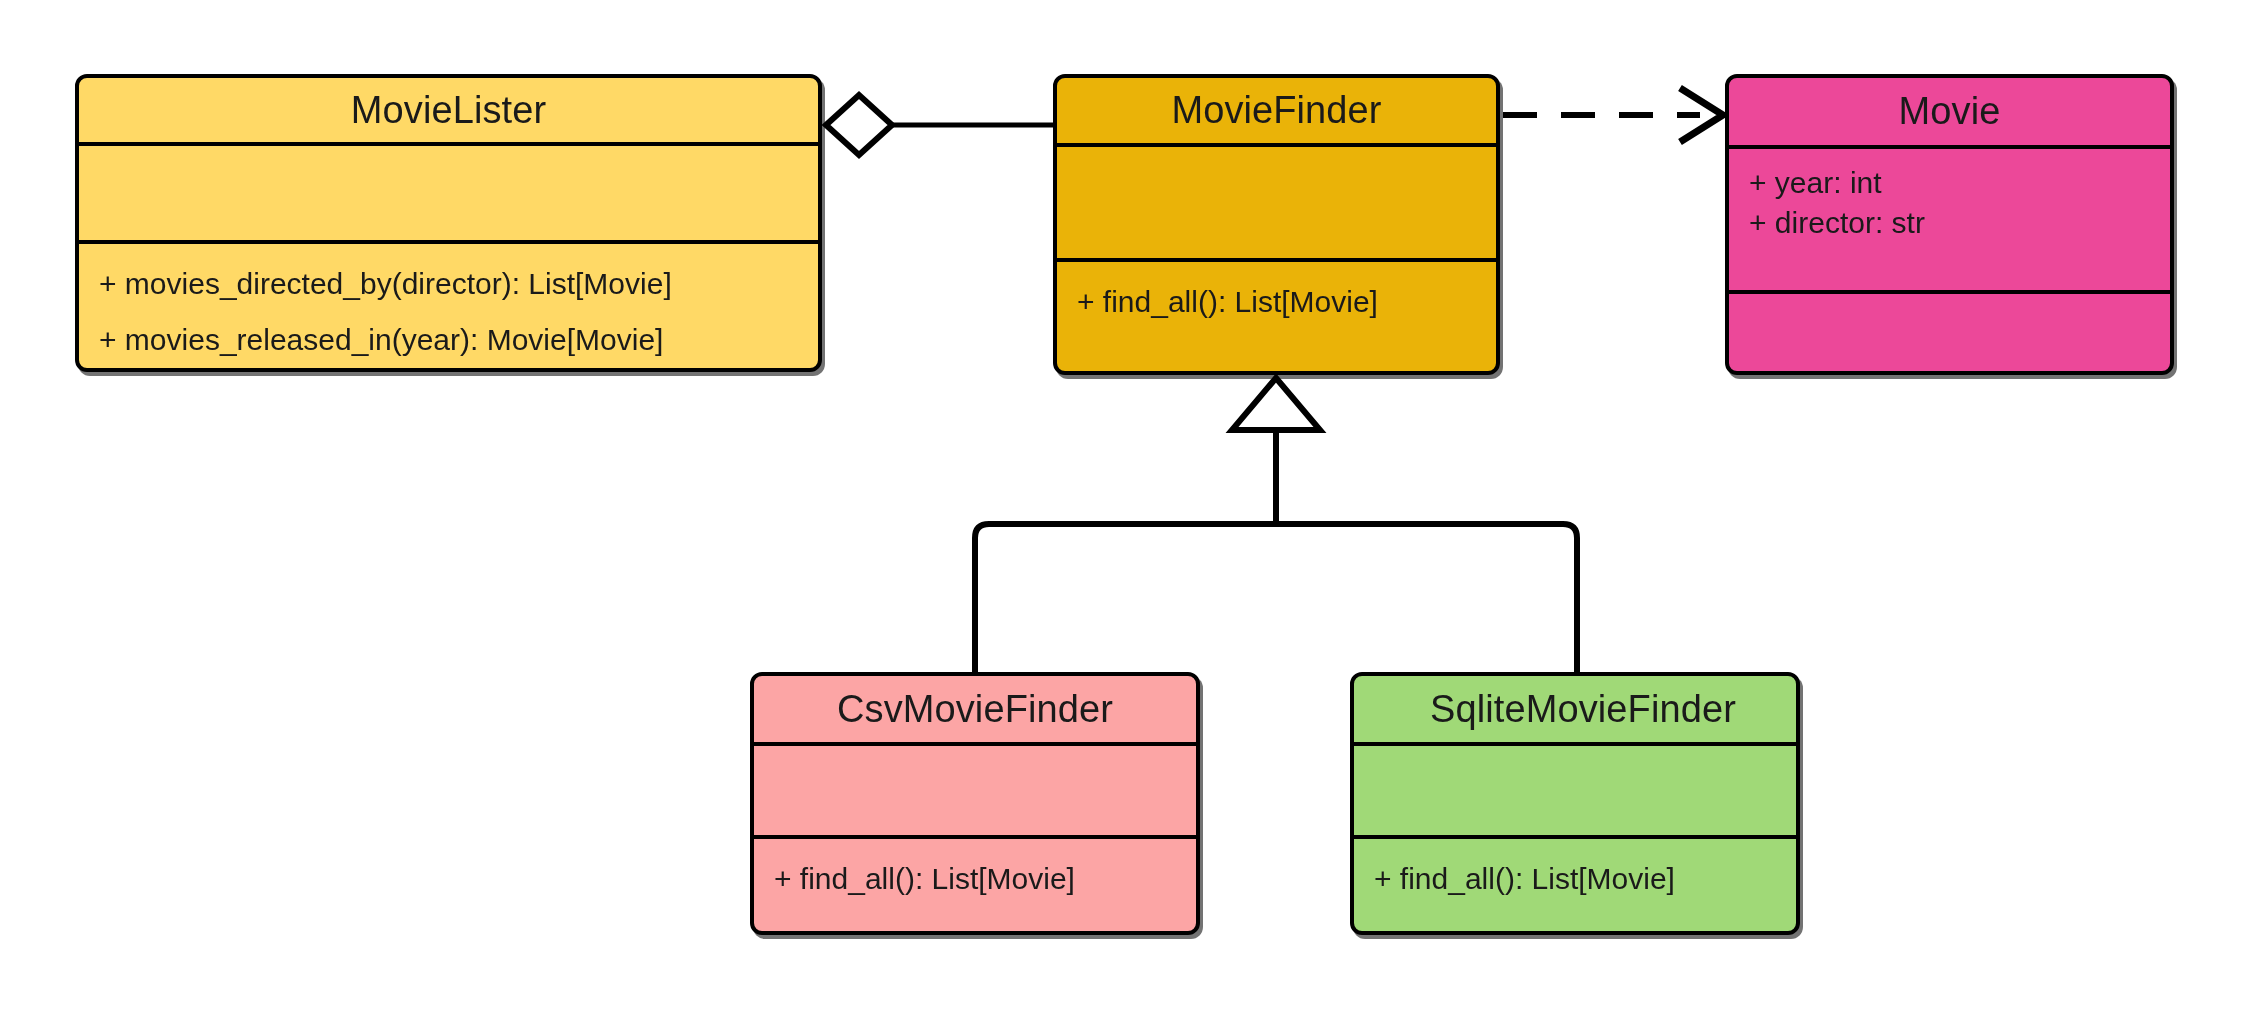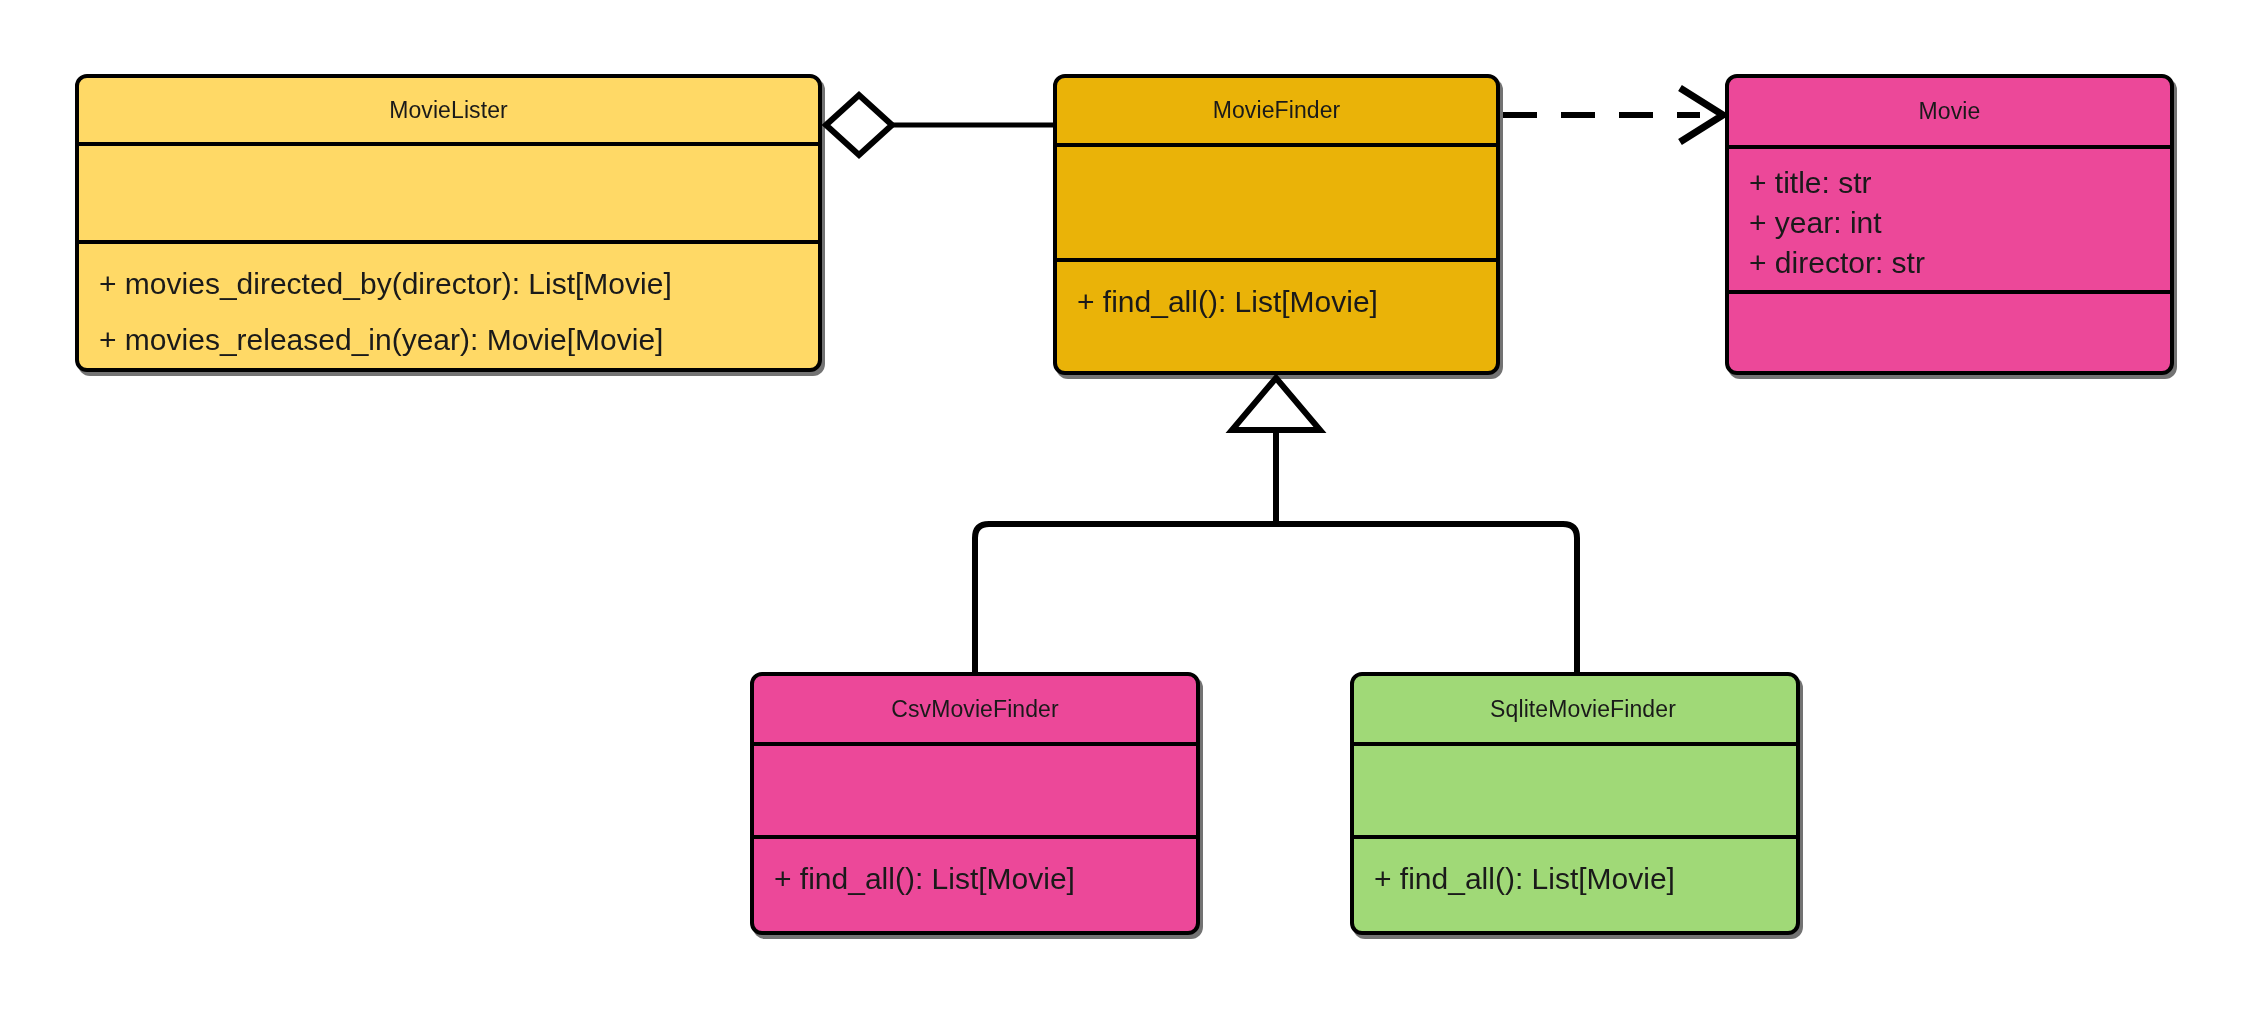--- a/index.html
+++ b/index.html
@@ -35,21 +35,21 @@
     box-sizing: border-box;
     position: relative;
   }
   .compartment.div-top {
     border-top: 4px solid #000000;
   }
   .class-name {
     display: flex;
     align-items: center;
     justify-content: center;
-    font-size: 23px;
+    font-size: 38px;
     color: #1a1a1a;
     letter-spacing: 0.1px;
   }
   .member-list {
     padding: 14px 20px 0 20px;
     display: flex;
     flex-direction: column;
     justify-content: flex-start;
   }
   .member-list.pad-mid {
@@ -110,28 +110,27 @@
     <div class="compartment class-name" style="height:65px;">MovieFinder</div>
     <div class="compartment div-top member-list" style="height:115px;"></div>
     <div class="compartment div-top member-list pad-mid" style="flex:1;">
       <div class="member">+ find_all(): List[Movie]</div>
     </div>
   </div>
 
   <div class="uml-class" style="left:1725px; top:74px; width:449px; height:301px; background:#ec4899;">
     <div class="compartment class-name" style="height:67px;">Movie</div>
     <div class="compartment div-top member-list" style="height:145px;">
-      <div class="member">+ title: str</div>
       <div class="member">+ year: int</div>
       <div class="member">+ director: str</div>
     </div>
     <div class="compartment div-top member-list" style="flex:1;"></div>
   </div>
 
-  <div class="uml-class" style="left:750px; top:672px; width:450px; height:263px; background:#ec4899;">
+  <div class="uml-class" style="left:750px; top:672px; width:450px; height:263px; background:#fca5a5;">
     <div class="compartment class-name" style="height:66px;">CsvMovieFinder</div>
     <div class="compartment div-top member-list" style="height:93px;"></div>
     <div class="compartment div-top member-list pad-mid" style="flex:1;">
       <div class="member">+ find_all(): List[Movie]</div>
     </div>
   </div>
 
   <div class="uml-class" style="left:1350px; top:672px; width:450px; height:263px; background:#A0D977;">
     <div class="compartment class-name" style="height:66px;padding-left:16px;">SqliteMovieFinder</div>
     <div class="compartment div-top member-list" style="height:93px;"></div>

